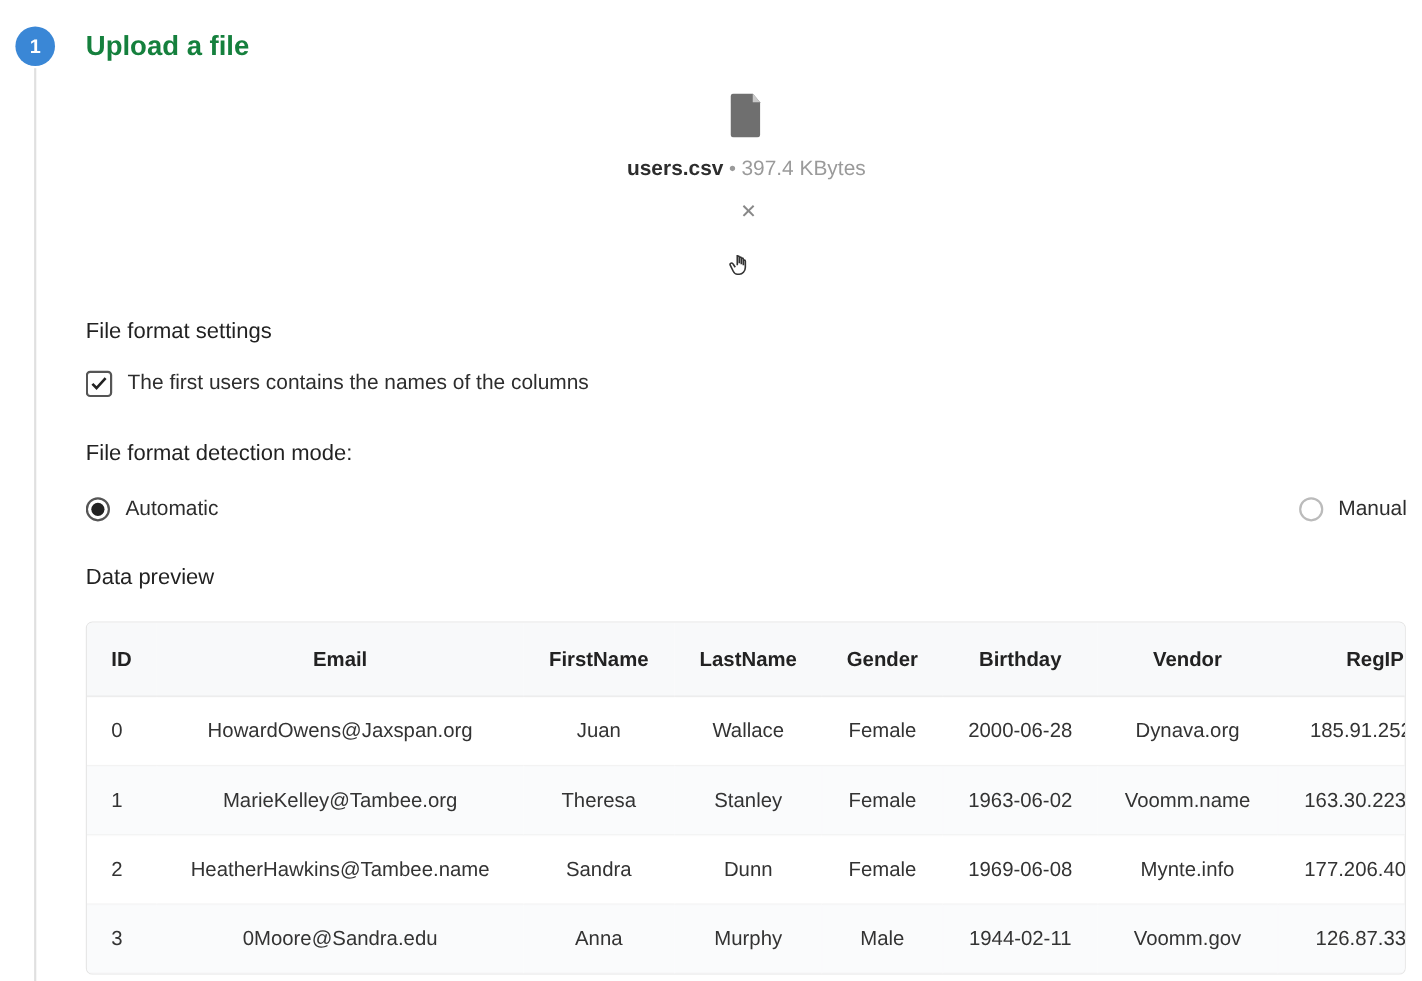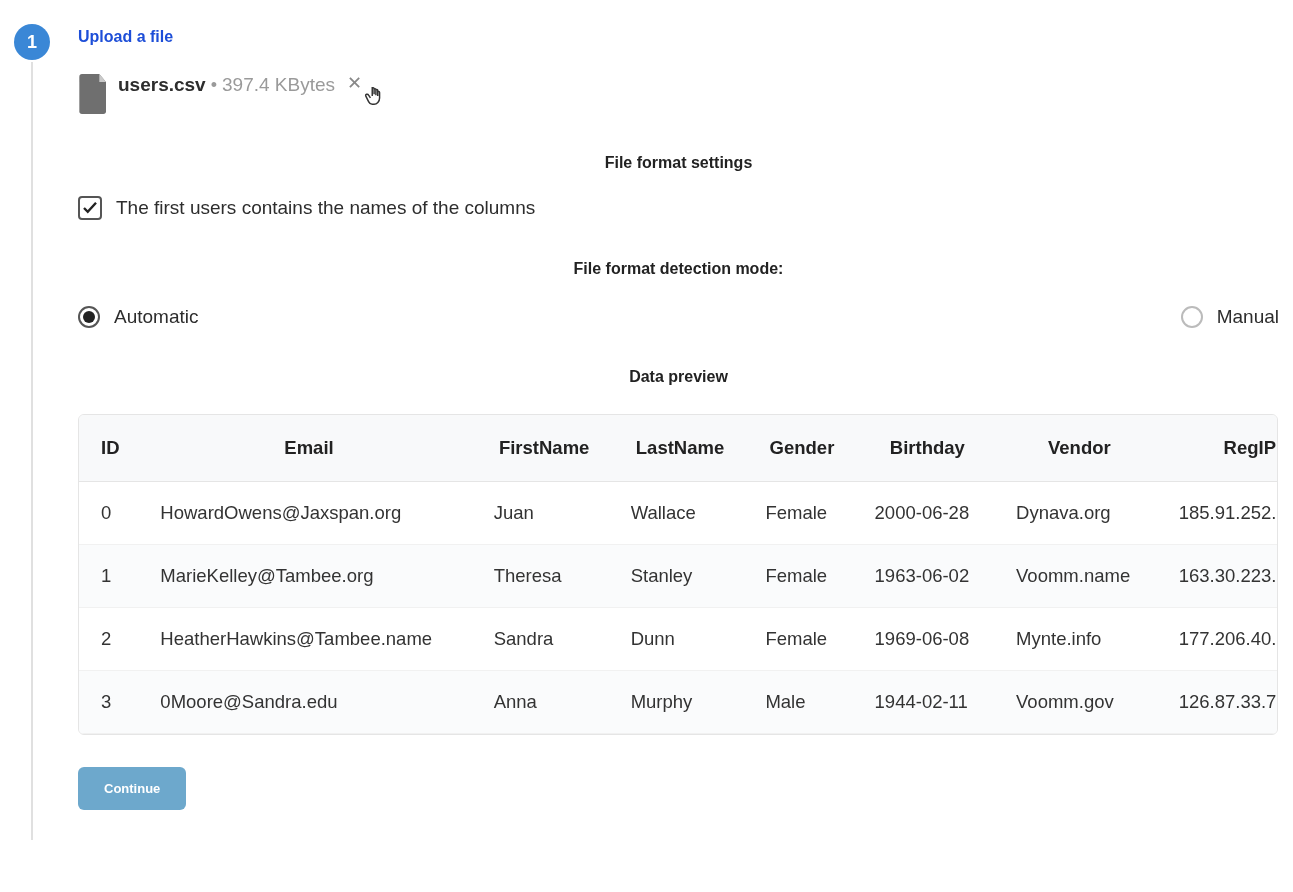--- a/index.html
+++ b/index.html
@@ -39,35 +39,36 @@
     top: 62px;
     bottom: 0;
   }
   .content {
     margin-left: 28px;
     flex: 1;
     min-width: 0;
     padding-right: 14px;
   }
   .section-title {
-    font-size: 16px;
+    font-size: 25px;
     font-weight: 700;
-    color: #1d4ed8;
+    color: #15803d;
     margin: 6px 0 28px 0;
   }
   .sub-title {
-    font-size: 16px;
-    font-weight: 700;
+    font-size: 20px;
+    font-weight: 400;
     color: #222;
     margin: 40px 0 24px 0;
-    text-align: center;
   }
   .file-row {
     display: flex;
-    gap: 8px;
+    align-items: center;
+    gap: 18px;
+    flex-direction: column;
   }
   .file-icon svg {
     width: 32px;
     height: 40px;
     display:block;
   }
   .file-name { font-weight: 700; font-size: 19px;}
   .file-size { color: #9a9a9a; font-size: 19px; }
   .dot { color: #9a9a9a; }
   .remove-x {
@@ -153,20 +154,21 @@
   thead th {
     background: #f8f9fa;
     font-weight: 700;
     color: #222;
     padding: 22px 18px;
     text-align: center;
     border-bottom: 1px solid #e5e5e5;
   }
   tbody td {
     padding: 20px 18px;
+    text-align: center;
     border-bottom: 1px solid #f1f1f1;
     color: #333;
     white-space: nowrap;
   }
   tbody tr:nth-child(even) td {
     background: #fafbfc;
   }
   thead th:first-child, tbody td:first-child {
     text-align: left;
     padding-left: 22px;

